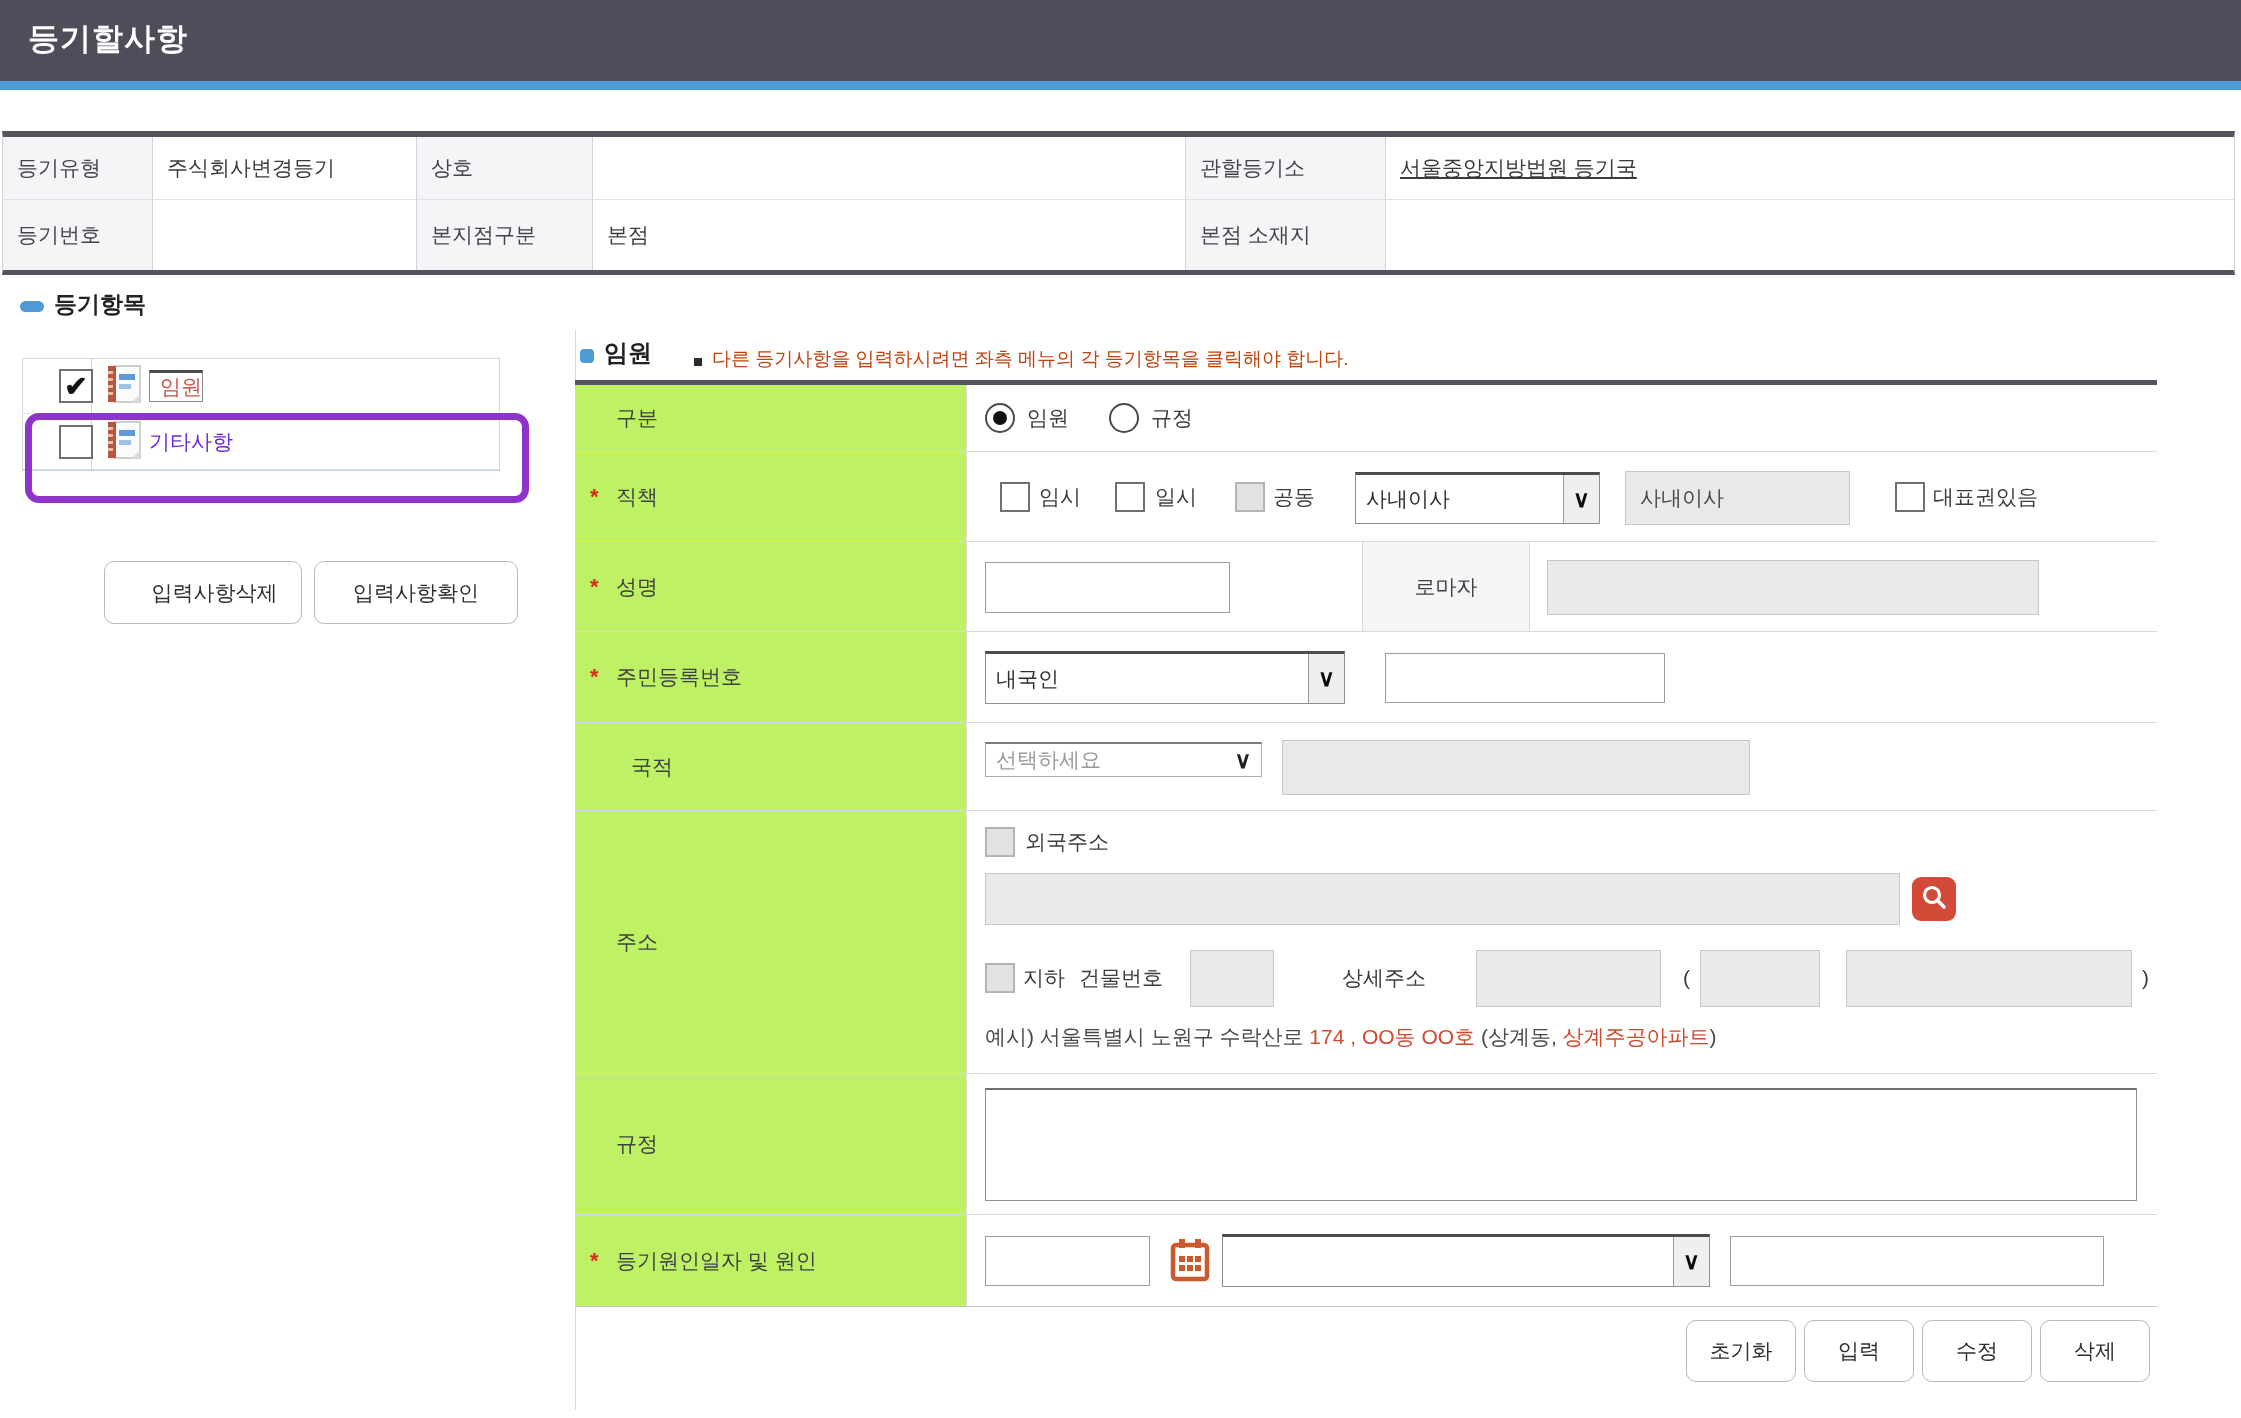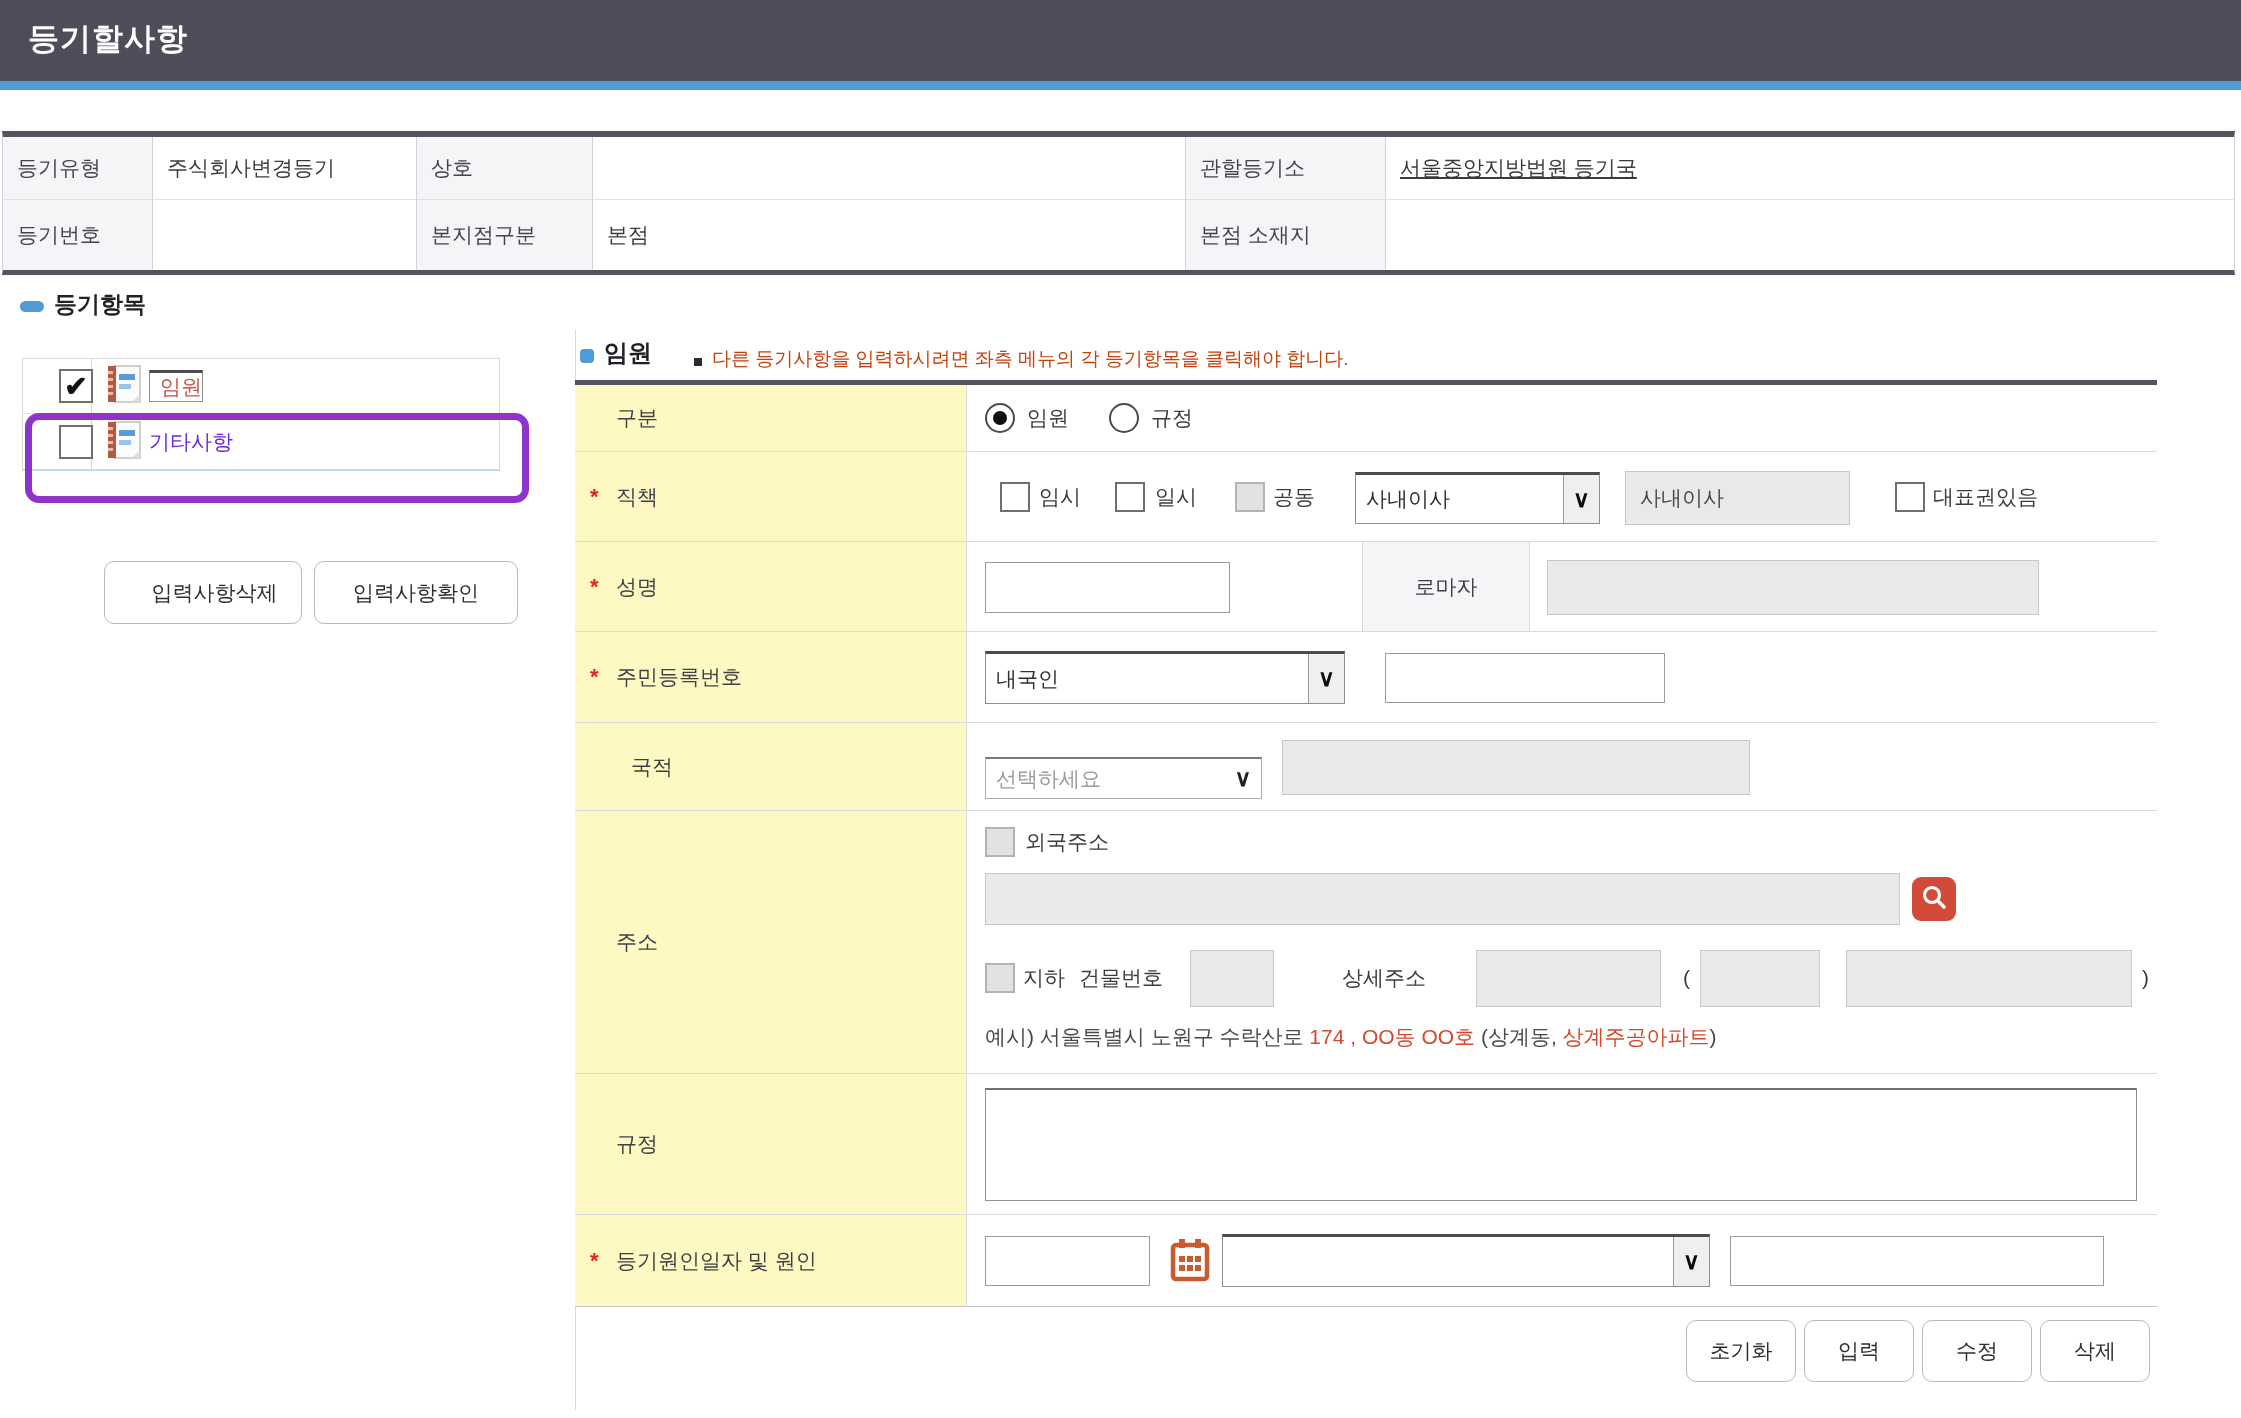--- a/index.html
+++ b/index.html
@@ -70,21 +70,21 @@
   .bullet-dot { width:14px; height:14px; border-radius:4px; background:#4f9bd5; }
   .note-sq { width:8px; height:8px; background:#2b2b2b; }
   .note { font-size:19px; color:#c2410c; }
 
   .form {
     left:575px; top:380px; width:1582px;
     border-top:5px solid #54545e; background:#fff;
   }
   .frow { display:flex; border-bottom:1px solid #d9d9de; }
   .flabel {
-    width:392px; background:#fef9c3; border-right:1px solid #d9d9de;
+    width:392px; background:#bef264; border-right:1px solid #d9d9de;
     display:flex; align-items:center; padding-left:15px;
     font-size:21px; color:#3f3f44; flex-shrink:0;
   }
   .flabel .req { width:26px; color:#e3241d; font-size:22px; font-weight:bold; }
   .flabel.ind2 { padding-left:30px; }
   .fcontent { flex:1; position:relative; }
 
   .inp { position:absolute; background:#fff; border:1px solid #9c9c9c; }
   .inp.dis { background:#e9e9e9; border-color:#c8c8c8; }
   .flbl { position:absolute; font-size:21px; color:#3c3c3c; line-height:30px; white-space:nowrap; }
@@ -259,21 +259,21 @@
       <div class="inp" style="left:418px; top:21px; width:280px; height:50px;"></div>
     </div>
   </div>
 
   <div class="frow" style="height:88px;">
     <div class="flabel ind2">
       <span class="req"></span>
       <span>국적</span>
     </div>
     <div class="fcontent">
-      <div class="sel gray" style="left:18px; top:34px; width:277px; height:42px;">
+      <div class="sel gray" style="left:18px; top:19px; width:277px; height:35px;">
         <span>선택하세요</span>
         <span class="arrow">∨</span>
       </div>
       <div class="inp dis" style="left:315px; top:17px; width:468px; height:55px;"></div>
     </div>
   </div>
 
   <div class="frow" style="height:263px;">
     <div class="flabel">
       <span class="req"></span>

